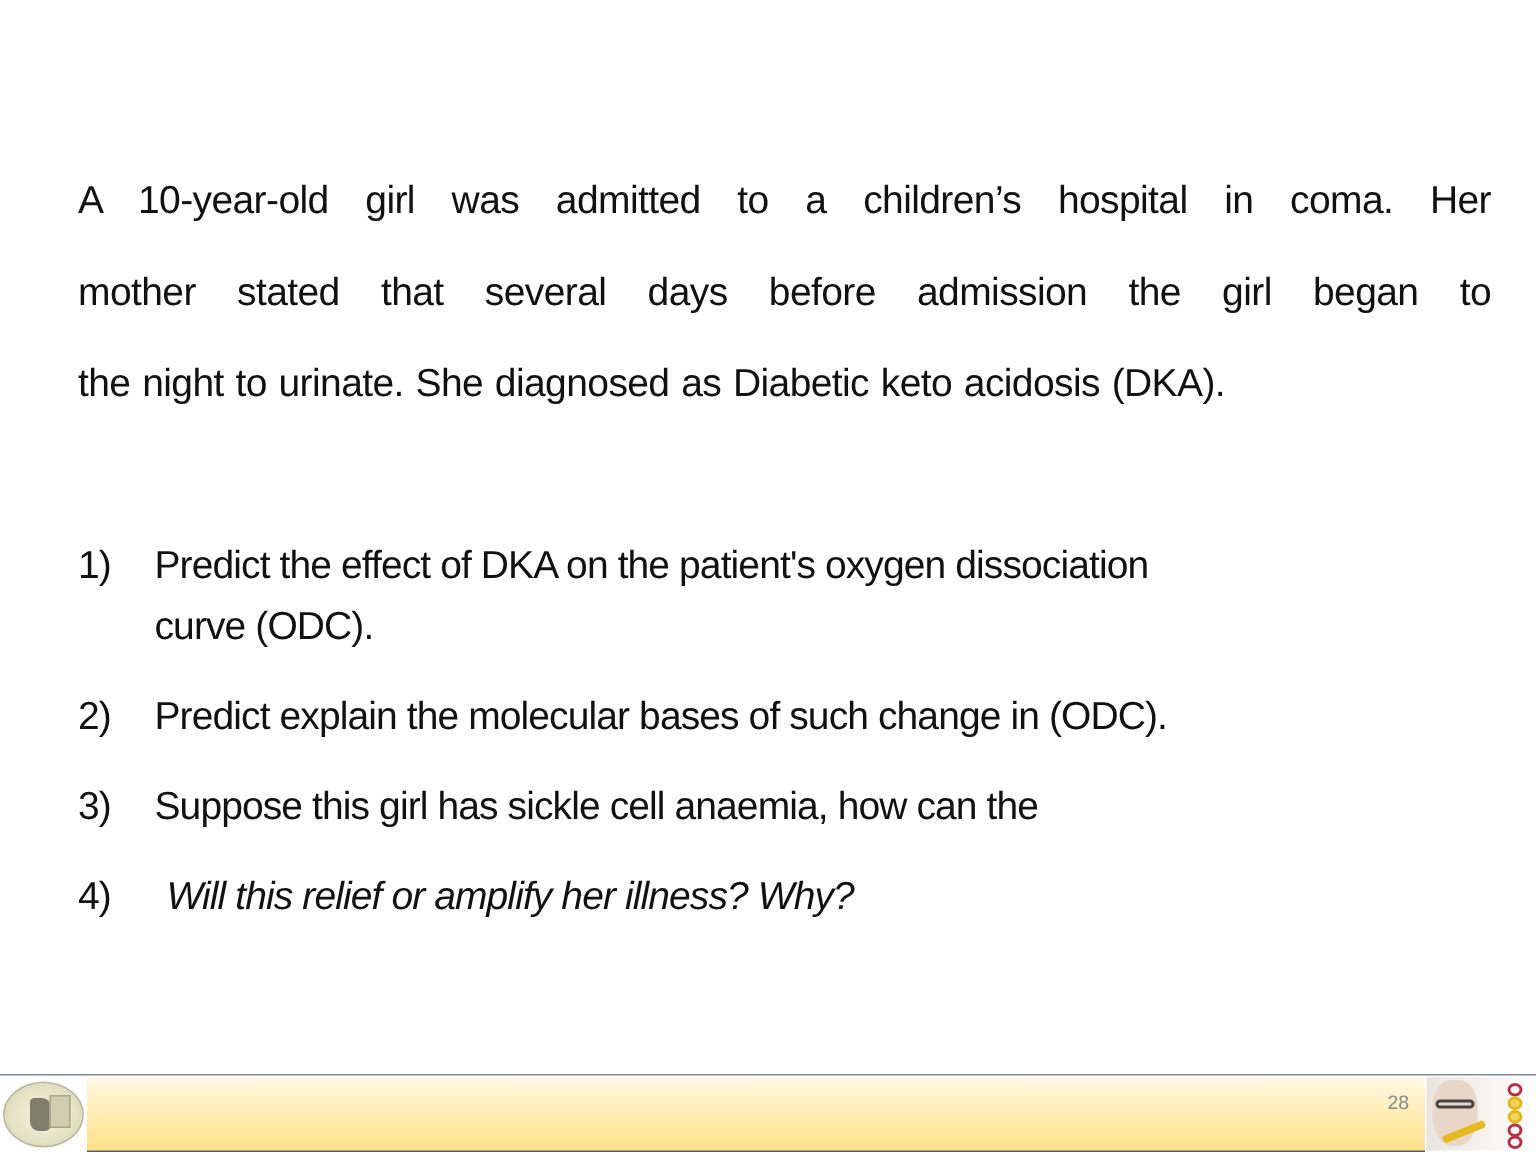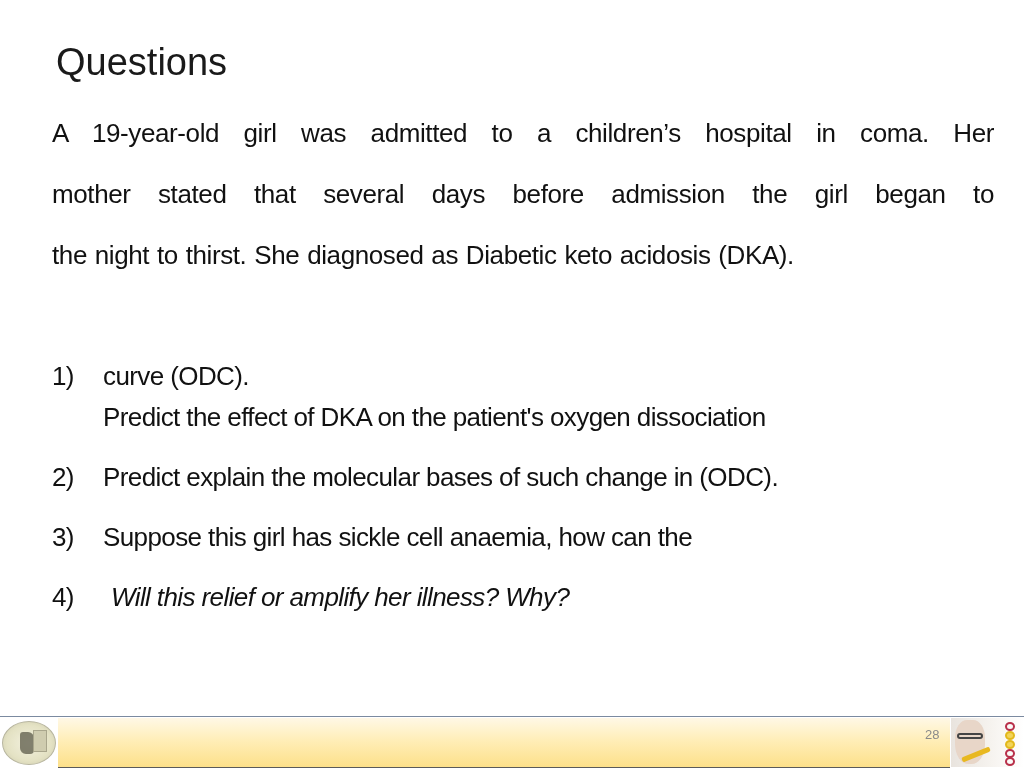--- a/index.html
+++ b/index.html
@@ -184,33 +184,32 @@
       border-radius: 50%;
       box-sizing: border-box;
     }
     .photo .dna span.y { border-color: #e2b81c; background: #f2d45a; }
   </style>
 </head>
 <body>
 
 <div class="slide">
 
-  <h1 class="title">Questions</h1>
 
   <div class="intro">
-    <span class="line">A 19-year-old girl was admitted to a children’s hospital in coma. Her</span>
+    <span class="line">A 10-year-old girl was admitted to a children’s hospital in coma. Her</span>
     <span class="line">mother  stated that several days before admission the girl began to</span>
-    <span class="line last">the night to thirst. She diagnosed as  Diabetic keto acidosis (DKA).</span>
+    <span class="line last">the night to urinate. She diagnosed as  Diabetic keto acidosis (DKA).</span>
   </div>
 
   <ol class="questions">
     <li class="q q1">
       <span class="num">1)</span>
+      <span class="text">Predict the effect of DKA on the patient's oxygen dissociation</span>
       <span class="text">curve (ODC).</span>
-      <span class="text">Predict the effect of DKA on the patient's oxygen dissociation</span>
     </li>
     <li class="q q2">
       <span class="num">2)</span>
       <span class="text">Predict explain the molecular bases of such change in (ODC).</span>
     </li>
     <li class="q q3">
       <span class="num">3)</span>
       <span class="text">Suppose this girl has sickle cell anaemia, how can the</span>
     </li>
     <li class="q q4">

